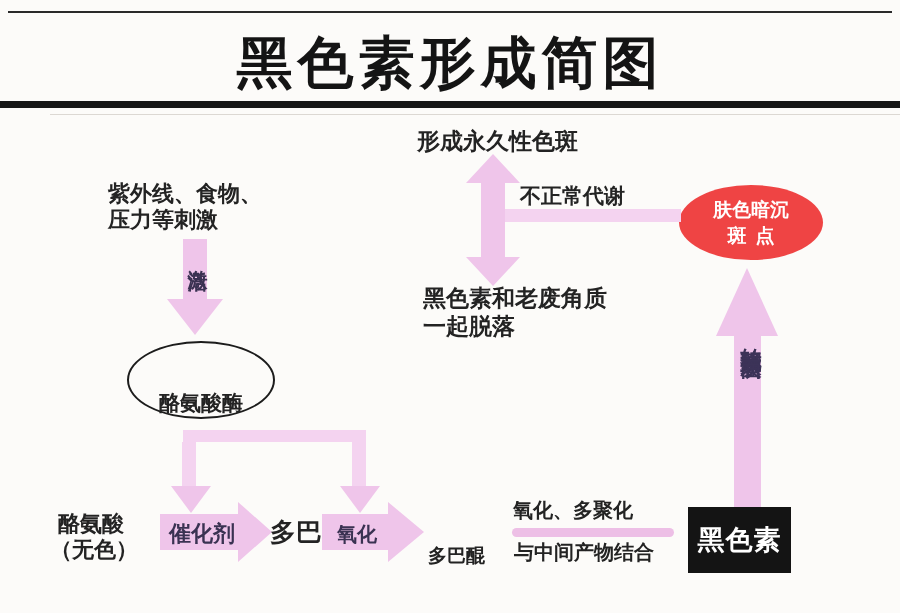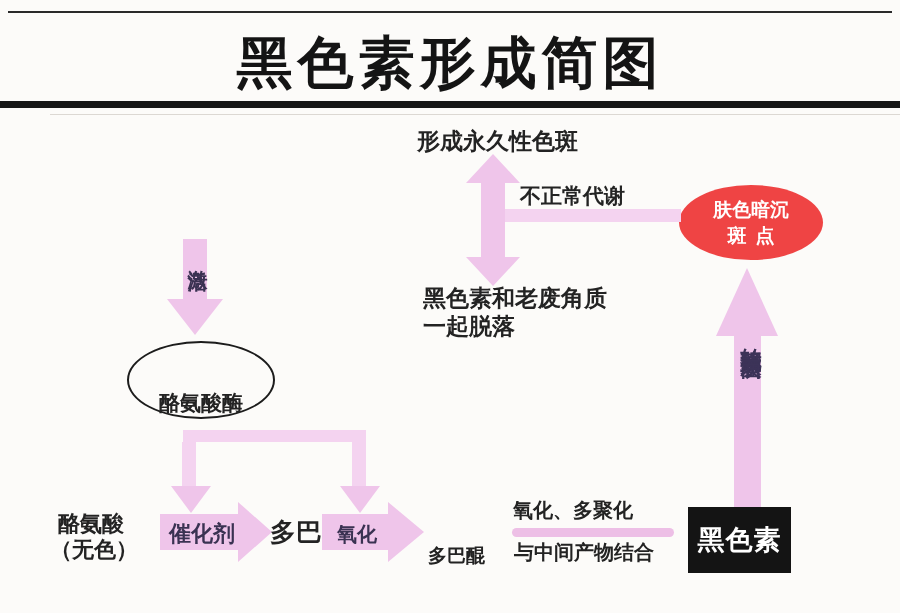--- a/index.html
+++ b/index.html
@@ -30,20 +30,24 @@
 </head>
 <body>
 
 <div id="canvas">
 
   <div class="abs" style="left:8px;top:11px;width:884px;height:2px;background:#2a2a2a;"></div>
   <div class="txt" style="left:0;top:26px;width:900px;text-align:center;font-size:56px;letter-spacing:5px;color:#141414;">黑色素形成简图</div>
   <div class="abs" style="left:0;top:101px;width:900px;height:7px;background:#161616;"></div>
   <div class="abs" style="left:50px;top:114px;width:850px;height:1px;background:#dcd8d3;"></div>
 
+  <div class="txt" style="left:108px;top:181px;font-size:22px;line-height:26px;">
+    <span style="display:block;">紫外线、食物、</span>
+    <span style="display:block;">压力等刺激</span>
+  </div>
 
   <div class="abs pink" style="left:183px;top:239px;width:24px;height:62px;"></div>
   <div class="abs pink head-down" style="left:167px;top:299px;width:56px;height:36px;"></div>
   <div class="txt vtext" style="left:185px;top:254px;font-size:20px;color:var(--ink-on-arrow);letter-spacing:2px;">激活</div>
 
   <div class="abs oval" style="left:127px;top:341px;width:144px;height:74px;border:2.5px solid #1c1c1c;background:transparent;">
     <span class="txt" style="position:static;font-size:21px;">酪氨酸酶</span>
   </div>
 
   <div class="abs pinklight" style="left:183px;top:430px;width:183px;height:12px;"></div>

